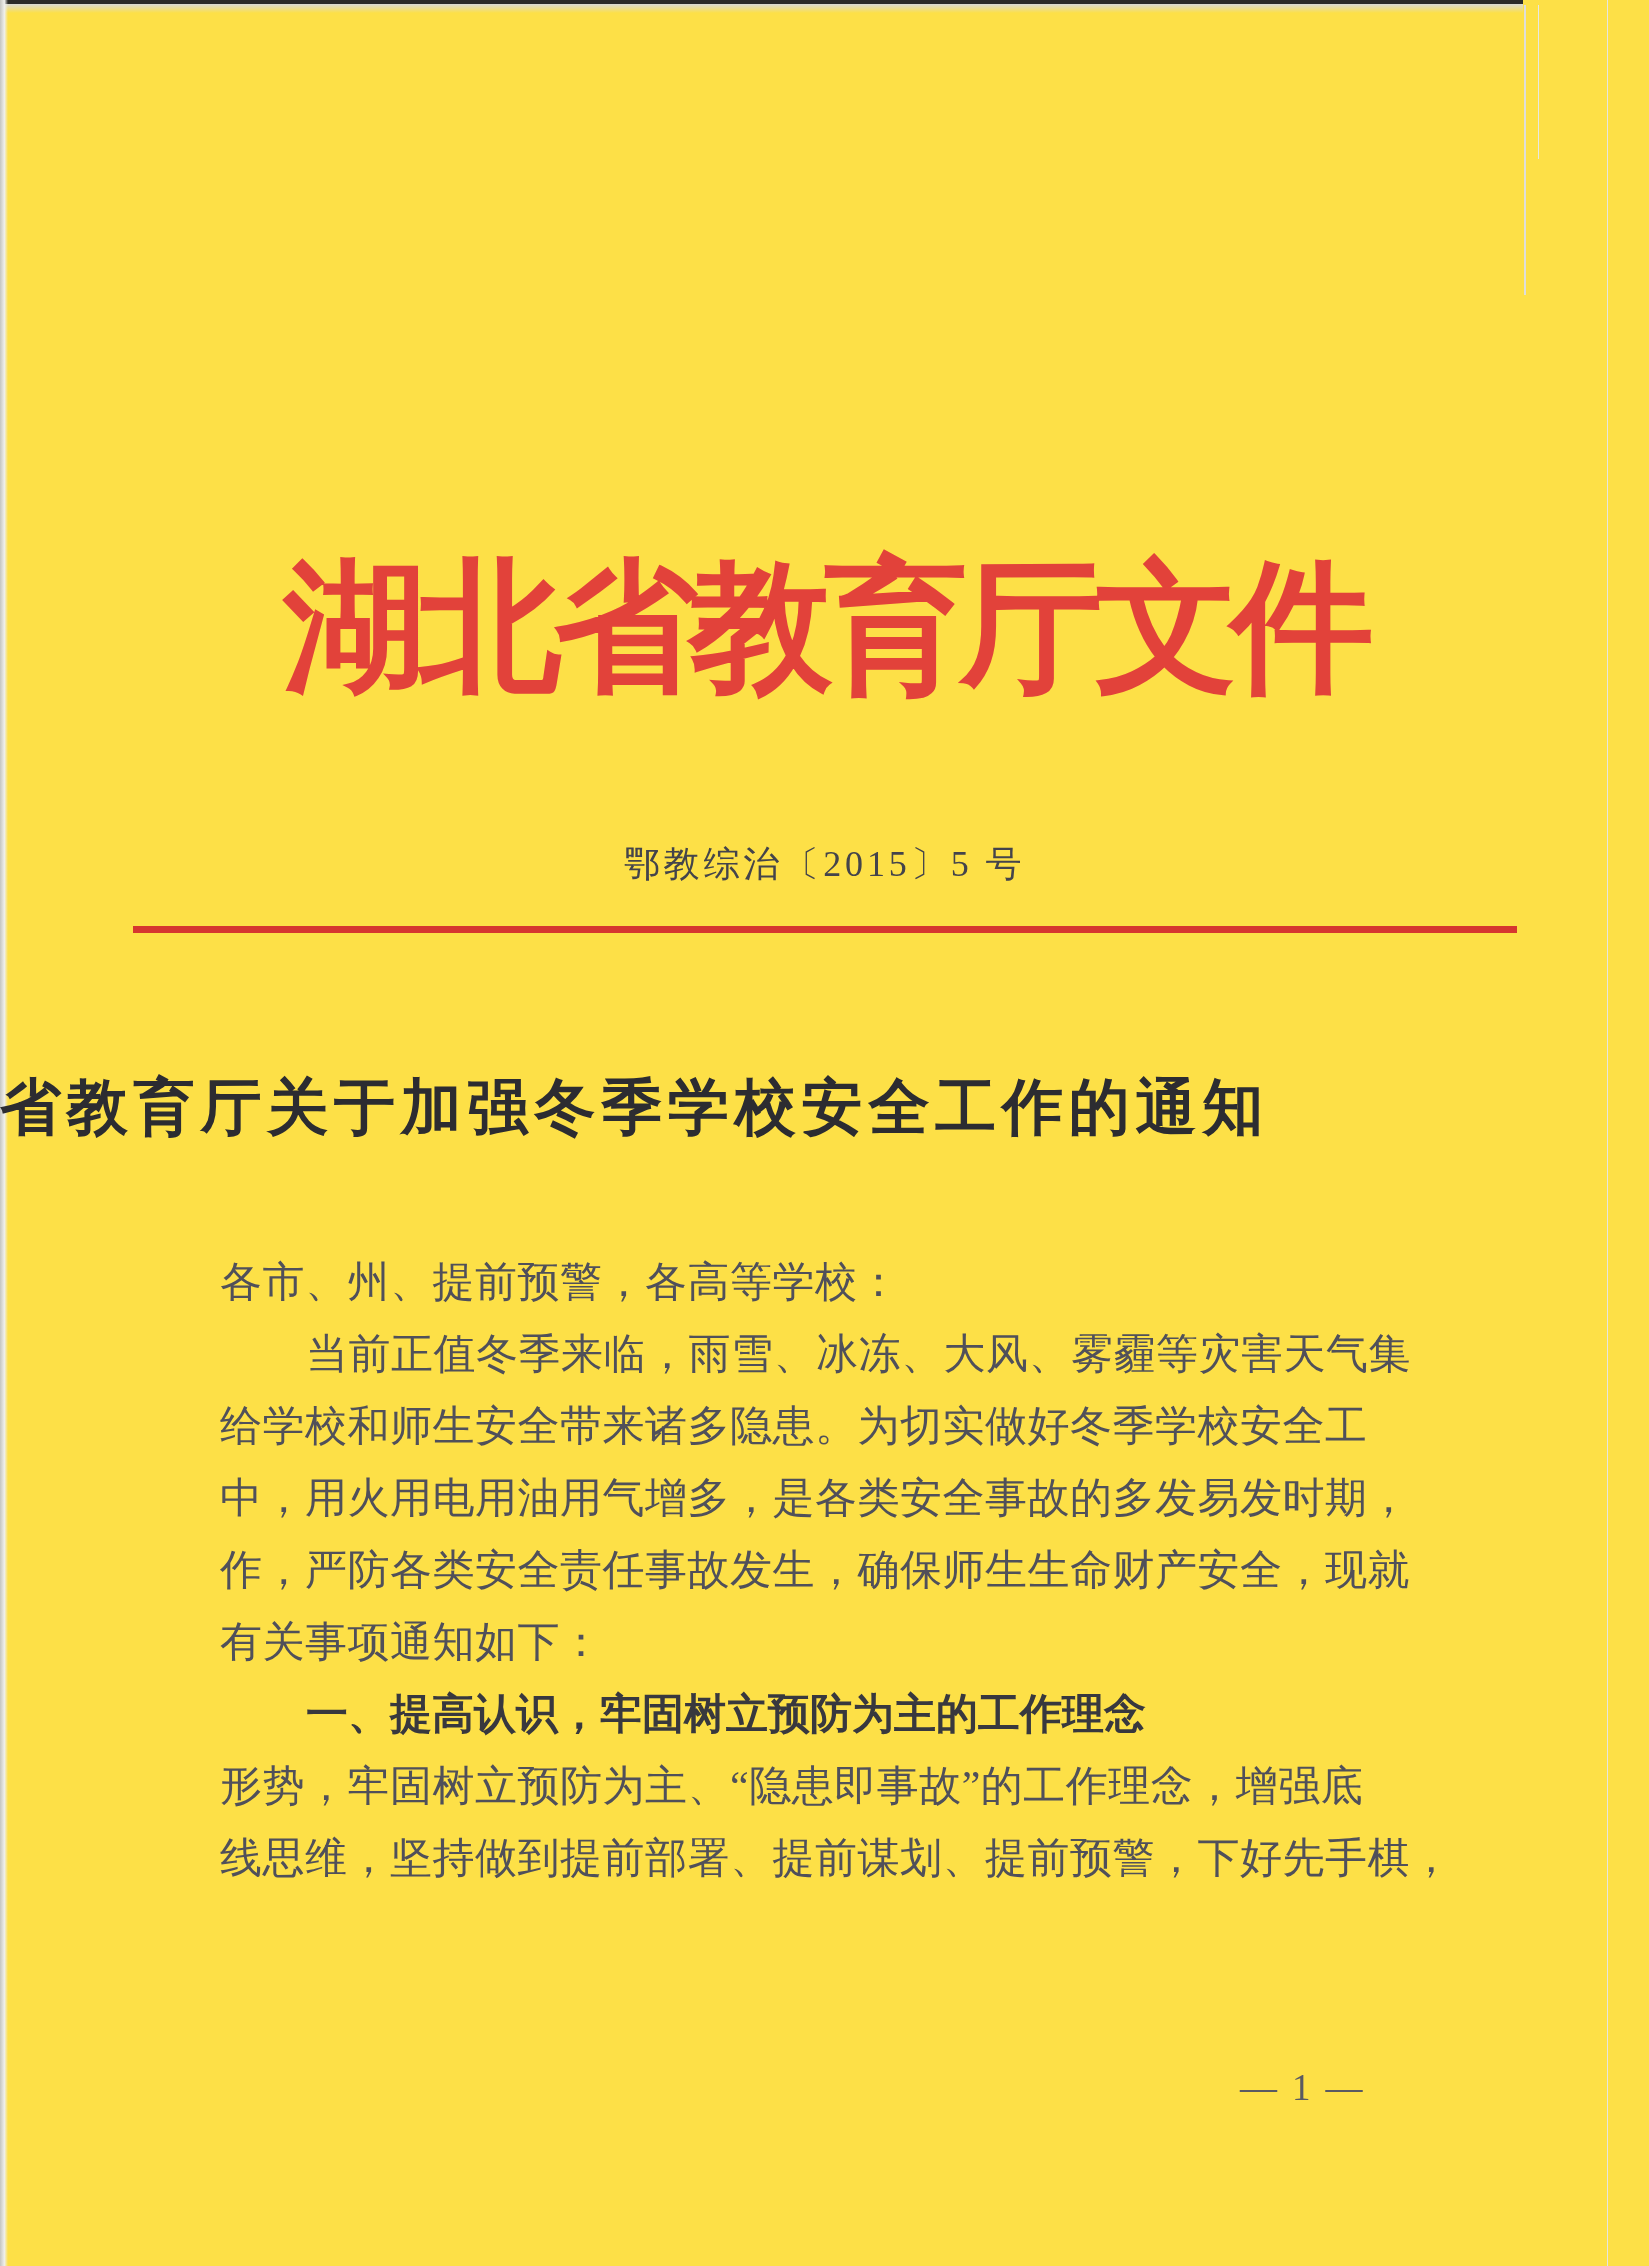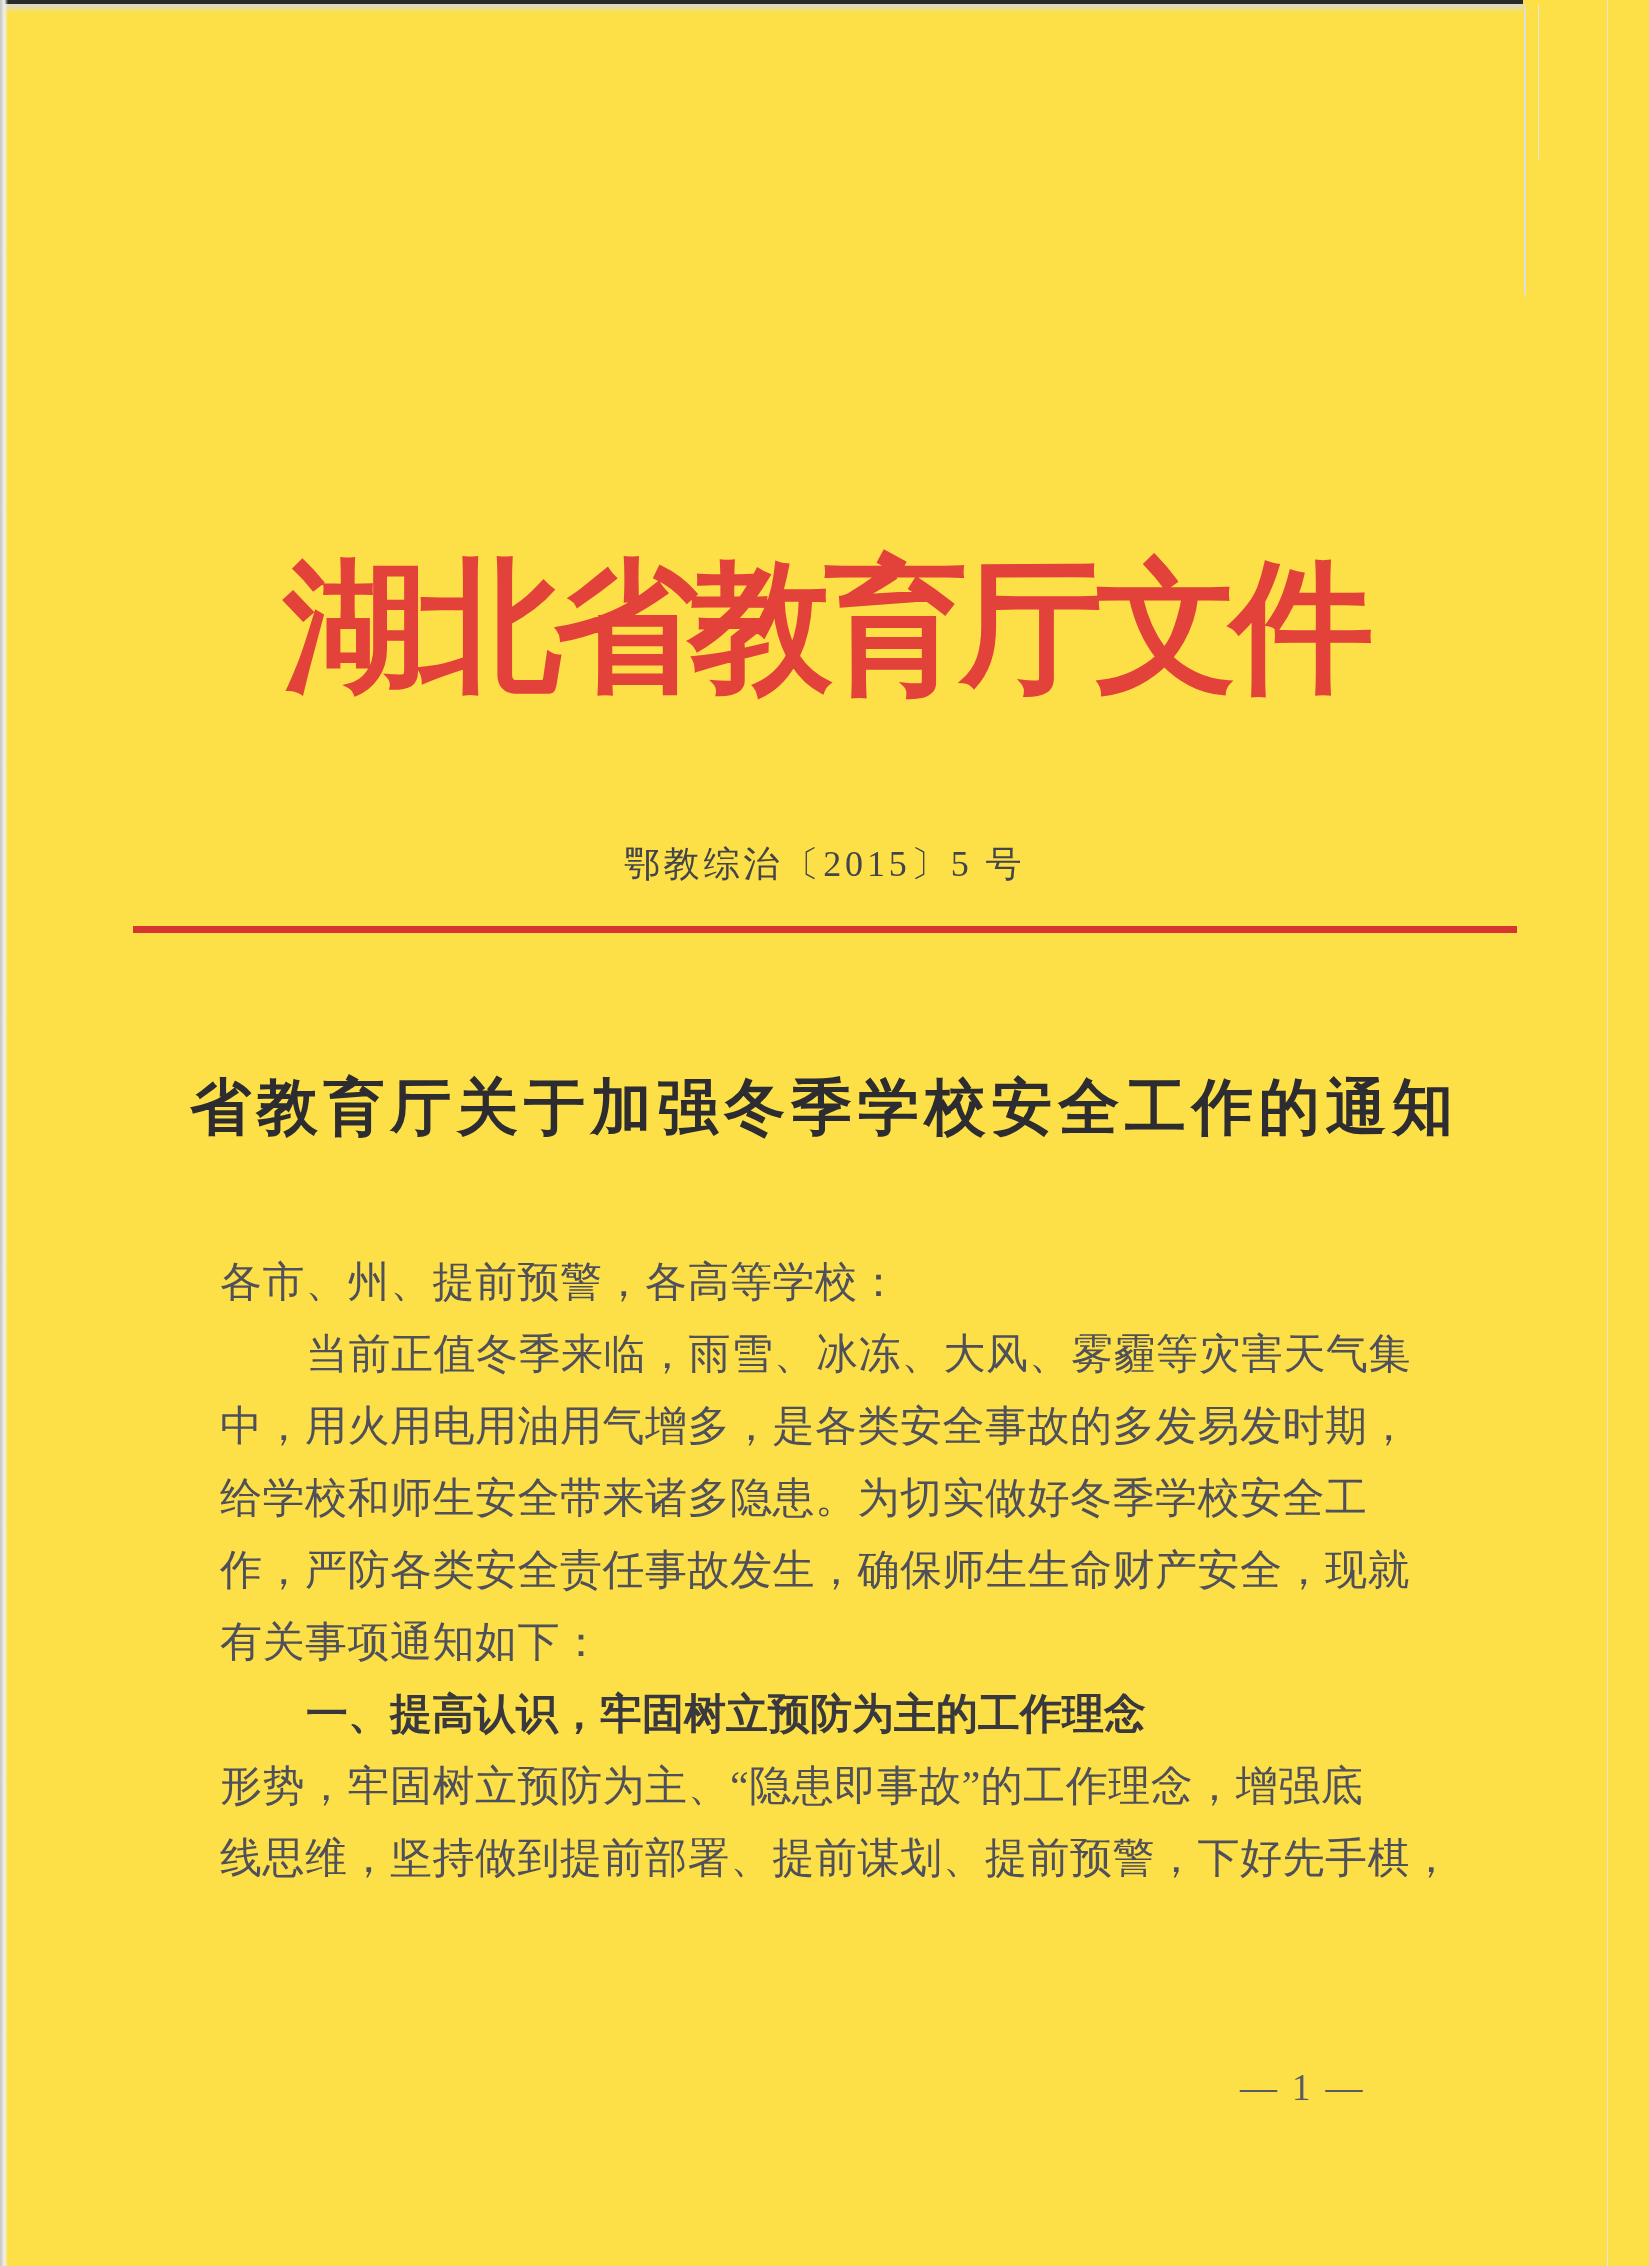--- a/index.html
+++ b/index.html
@@ -57,21 +57,21 @@
     font-size: 36px; line-height: 1.25;
     letter-spacing: 3.9px; color: #44444b;
     white-space: nowrap;
   }
   .redline {
     position: absolute; top: 926px; left: 133px;
     width: 1384px; height: 6.8px;
   }
   .subject {
     position: absolute; top: 1070px; left: 0;
-    width: 100%; text-align: center;
+    width: 100%; text-align: left;
     font-size: 61px; line-height: 1.25;
     font-weight: 700; letter-spacing: 5.8px;
     color: #2c2c31; white-space: nowrap;
   }
   
   .body-block {
     position: absolute; top: 1246px; left: 220px;
     width: 1170px;
   }
   .line {
@@ -109,22 +109,22 @@
   <div class="docnum">鄂教综治〔2015〕5 号</div>
 
   <div class="redline" style="background: rgb(214, 54, 47);"></div>
 
   <div class="subject">省教育厅关于加强冬季学校安全工作的通知</div>
 
   <div class="body-block">
 
   <div class="line">各市、州、提前预警，各高等学校：</div>
       <div class="line indent">当前正值冬季来临，雨雪、冰冻、大风、雾霾等灾害天气集</div>
+      <div class="line">给学校和师生安全带来诸多隐患。为切实做好冬季学校安全工</div>
       <div class="line">中，用火用电用油用气增多，是各类安全事故的多发易发时期，</div>
-      <div class="line">给学校和师生安全带来诸多隐患。为切实做好冬季学校安全工</div>
       <div class="line">作，严防各类安全责任事故发生，确保师生生命财产安全，现就</div>
       <div class="line">有关事项通知如下：</div>
       <div class="line indent bold-line">一、提高认识，牢固树立预防为主的工作理念</div>
       <div class="line">形势，牢固树立预防为主、“隐患即事故”的工作理念，增强底</div>
       <div class="line">线思维，坚持做到提前部署、提前谋划、提前预警，下好先手棋，</div>
     </div>
 
   <div class="pagenum">— 1 —</div>
 
 </div>

